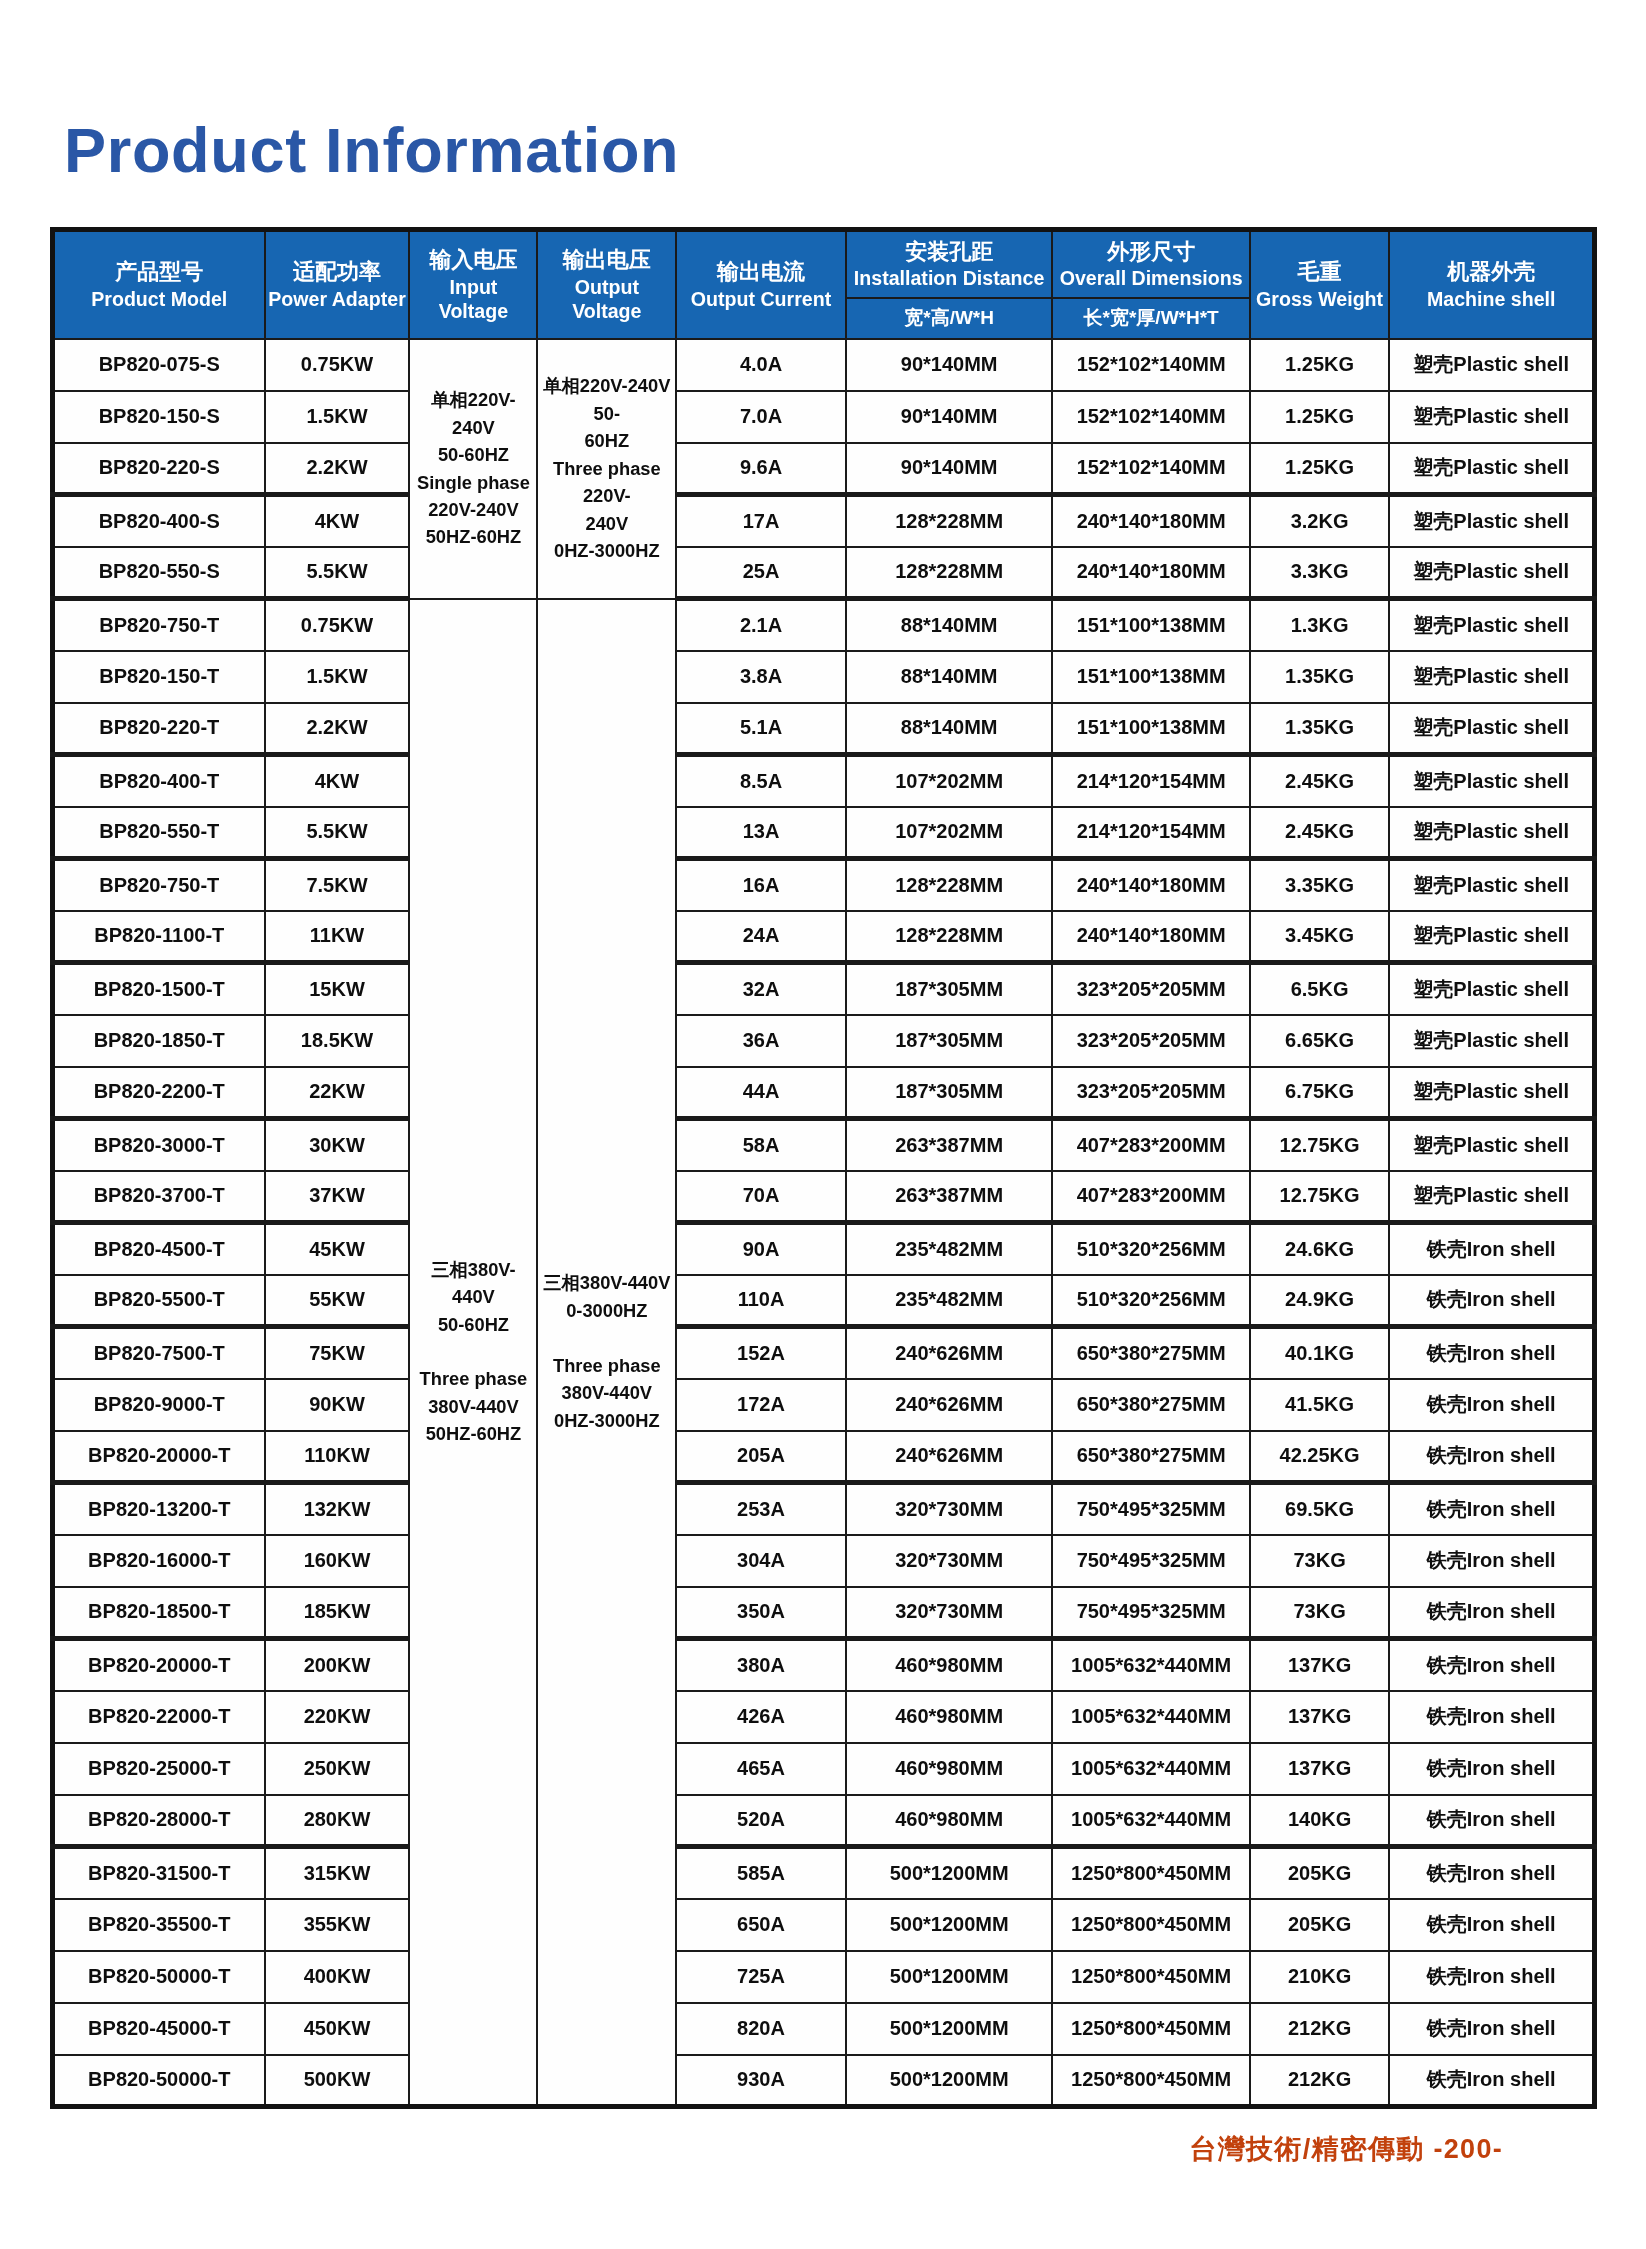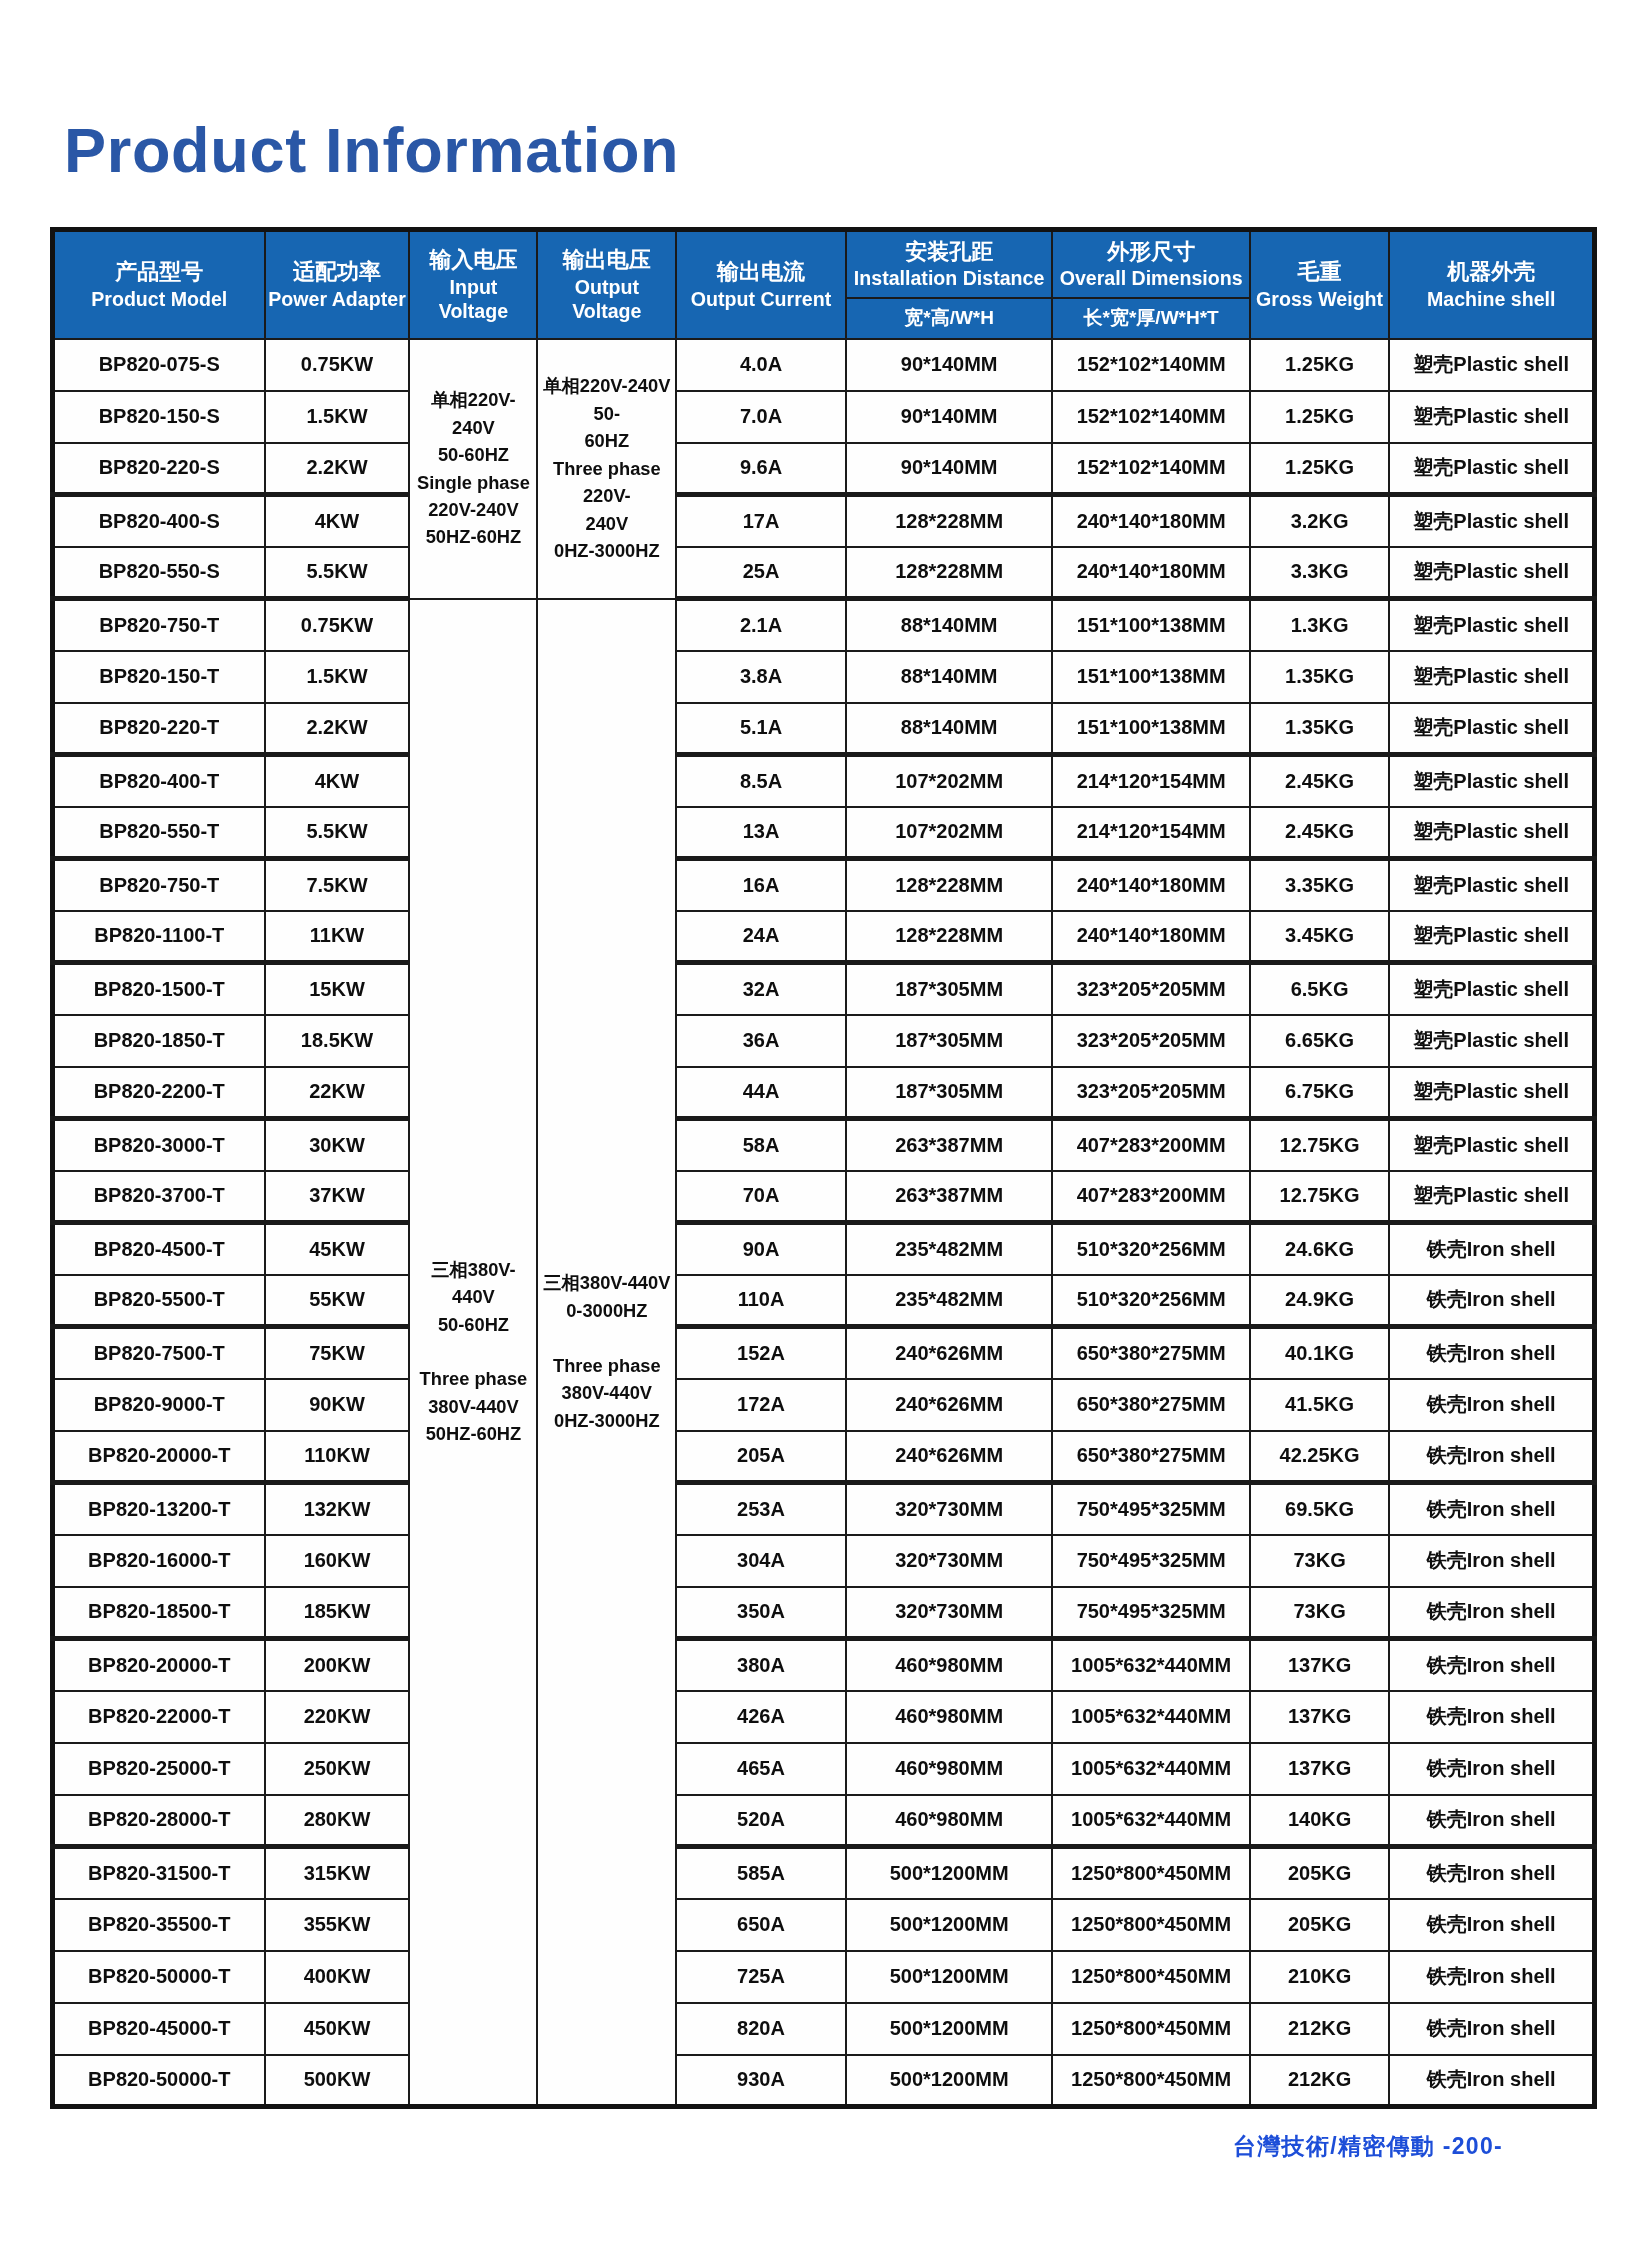--- a/index.html
+++ b/index.html
@@ -48,21 +48,21 @@
     font-size:20px;font-weight:700;
   }
   td.voltage{
     font-size:18.3px;line-height:1.5;white-space:pre-line;
     font-weight:700;
   }
   tr.group-end td{border-bottom-width:5.9px;}
   
   .footer{
     position:absolute;top:2131px;right:144px;
-    font-size:23px;font-weight:700;color:#1d4ed8;
+    font-size:27px;font-weight:700;color:#c2410c;
     letter-spacing:1.3px;white-space:nowrap;
   }
 </style>
 </head>
 <body>
 
 <div class="title-wrap">
   <span class="title-en">Product Information</span>
 </div>
 

